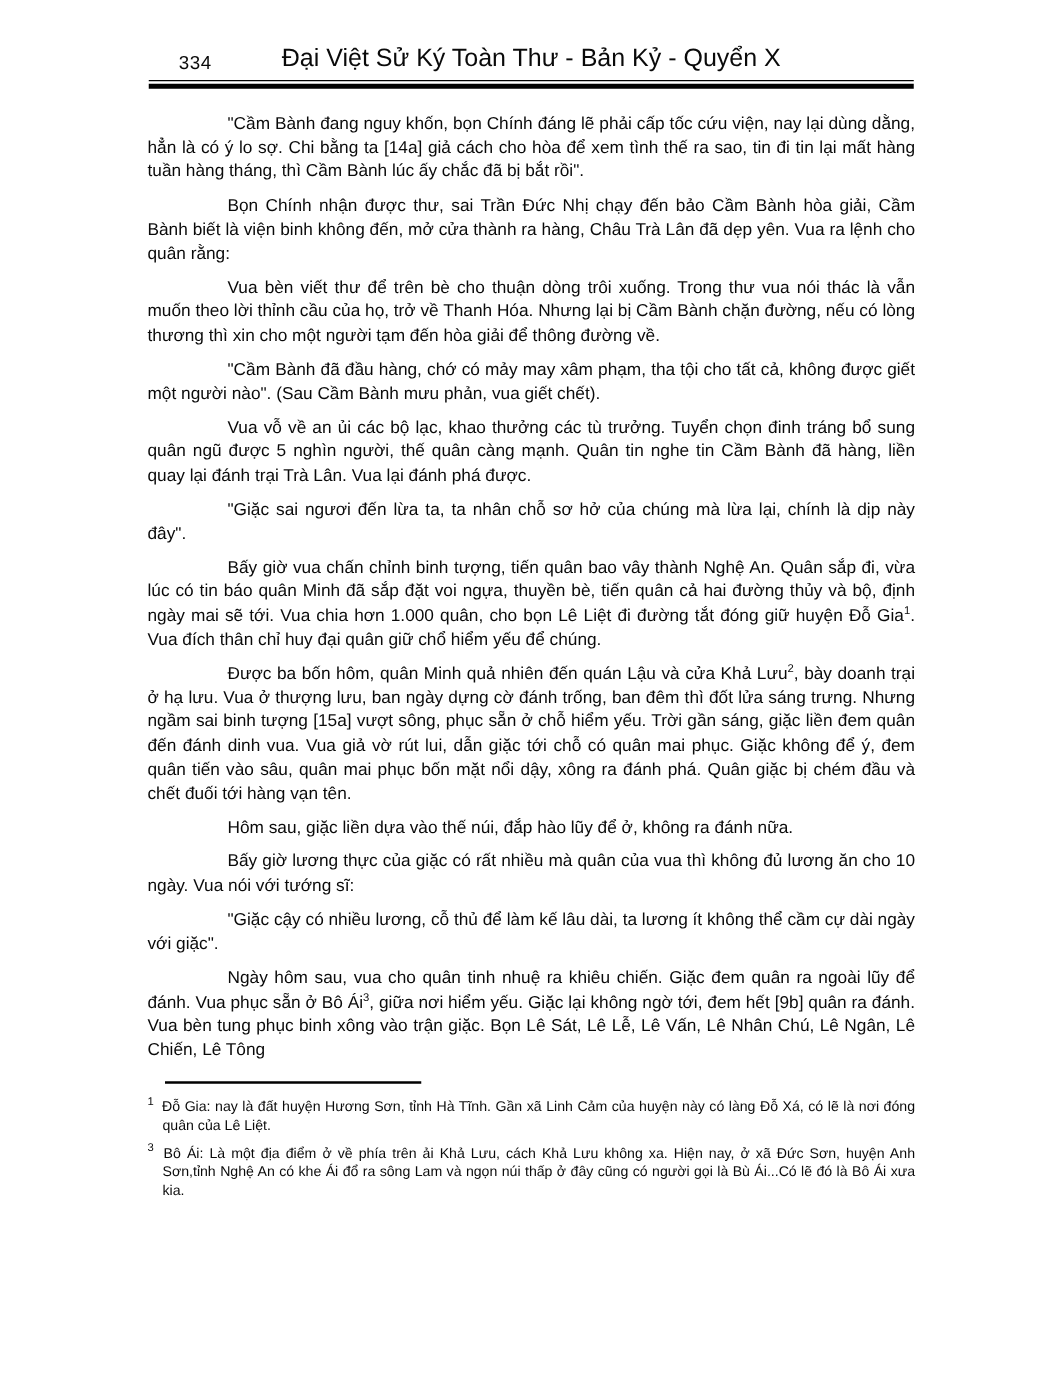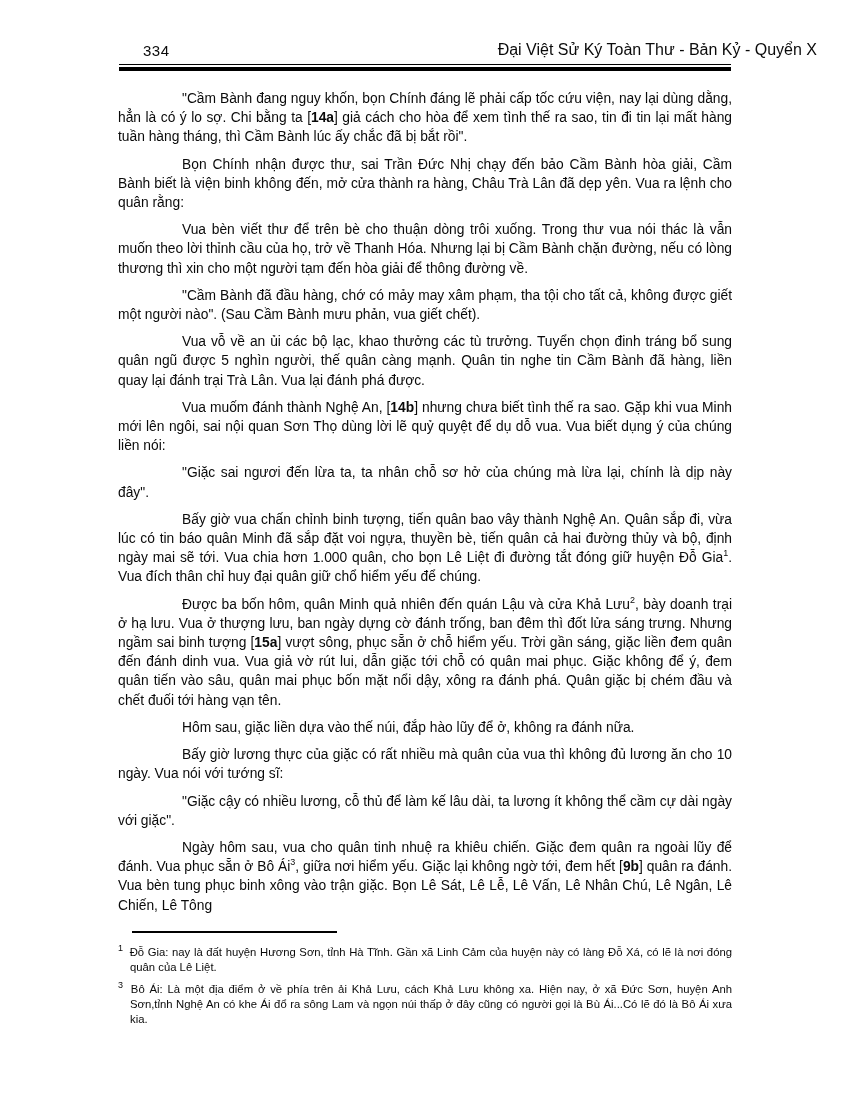--- a/index.html
+++ b/index.html
@@ -13,34 +13,34 @@
     overflow:hidden;
     box-sizing:border-box;
   }
   .header { position:relative; height:64px; }
   .page-num {
     position:absolute; left:110px; bottom:5px;
     font-size:15px; letter-spacing:0.5px;
   }
   .header-title {
     position:absolute; left:0; right:0; bottom:5px;
-    text-align:right; font-size:16px;
+    text-align:center; font-size:20px;
   }
   .rule-thin { height:1px; background:#000; margin:0 86px; }
   .rule-thick { height:4px; background:#000; margin:2px 86px 0 86px; }
 
   .body-text {
     margin:0 85px;
     padding-top:18px;
     font-size:13.8px;
     line-height:19.2px;
     text-align:justify;
   }
   .para { margin:0 0 8px 0; text-indent:64px; }
-  .para b { font-weight:bold; }
+  .para b { font-weight:normal; }
   sup { font-size:9px; line-height:0; vertical-align:super; }
 
   .fn-block { margin:0 85px; }
   .fn-sep { width:205px; height:2px; background:#000; margin:16px 0 12px 14px; }
   .footnotes {
     font-size:11.3px;
     line-height:15px;
     text-align:justify;
   }
   .footnote { margin:0 0 7px 0; padding-left:12px; text-indent:-12px; }
@@ -57,21 +57,20 @@
   </div>
   <div class="rule-thin"></div>
   <div class="rule-thick"></div>
 
   <div class="body-text" id="paragraphs">
       <p class="para"><span>"Cầm Bành đang nguy khốn, bọn Chính đáng lẽ phải cấp tốc cứu viện, nay lại dùng dằng, hẳn là có ý lo sợ. Chi bằng ta [</span><b>14a</b><span>] giả cách cho hòa để xem tình thế ra sao, tin đi tin lại mất hàng tuần hàng tháng, thì Cầm Bành lúc ấy chắc đã bị bắt rồi".</span></p>
       <p class="para"><span>Bọn Chính nhận được thư, sai Trần Đức Nhị chạy đến bảo Cầm Bành hòa giải, Cầm Bành biết là viện binh không đến, mở cửa thành ra hàng, Châu Trà Lân đã dẹp yên. Vua ra lệnh cho quân rằng:</span></p>
       <p class="para"><span>Vua bèn viết thư để trên bè cho thuận dòng trôi xuống. Trong thư vua nói thác là vẫn muốn theo lời thỉnh cầu của họ, trở về Thanh Hóa. Nhưng lại bị Cầm Bành chặn đường, nếu có lòng thương thì xin cho một người tạm đến hòa giải để thông đường về.</span></p>
       <p class="para"><span>"Cầm Bành đã đầu hàng, chớ có mảy may xâm phạm, tha tội cho tất cả, không được giết một người nào". (Sau Cầm Bành mưu phản, vua giết chết).</span></p>
       <p class="para"><span>Vua vỗ về an ủi các bộ lạc, khao thưởng các tù trưởng. Tuyển chọn đinh tráng bổ sung quân ngũ được 5 nghìn người, thế quân càng mạnh. Quân tin nghe tin Cầm Bành đã hàng, liền quay lại đánh trại Trà Lân. Vua lại đánh phá được.</span></p>
-      <p class="para"><span>Vua muốm đánh thành Nghệ An, [</span><b>14b</b><span>] nhưng chưa biết tình thế ra sao. Gặp khi vua Minh mới lên ngôi, sai nội quan Sơn Thọ dùng lời lẽ quỷ quyệt để dụ dỗ vua. Vua biết dụng ý của chúng liền nói:</span></p>
       <p class="para"><span>"Giặc sai ngươi đến lừa ta, ta nhân chỗ sơ hở của chúng mà lừa lại, chính là dịp này đây".</span></p>
       <p class="para"><span>Bấy giờ vua chấn chỉnh binh tượng, tiến quân bao vây thành Nghệ An. Quân sắp đi, vừa lúc có tin báo quân Minh đã sắp đặt voi ngựa, thuyền bè, tiến quân cả hai đường thủy và bộ, định ngày mai sẽ tới. Vua chia hơn 1.000 quân, cho bọn Lê Liệt đi đường tắt đóng giữ huyện Đỗ Gia</span><sup>1</sup><span>. Vua đích thân chỉ huy đại quân giữ chổ hiểm yếu để chúng.</span></p>
       <p class="para"><span>Được ba bốn hôm, quân Minh quả nhiên đến quán Lậu và cửa Khả Lưu</span><sup>2</sup><span>, bày doanh trại ở hạ lưu. Vua ở thượng lưu, ban ngày dựng cờ đánh trống, ban đêm thì đốt lửa sáng trưng. Nhưng ngầm sai binh tượng [</span><b>15a</b><span>] vượt sông, phục sẵn ở chỗ hiểm yếu. Trời gần sáng, giặc liền đem quân đến đánh dinh vua. Vua giả vờ rút lui, dẫn giặc tới chỗ có quân mai phục. Giặc không để ý, đem quân tiến vào sâu, quân mai phục bốn mặt nổi dậy, xông ra đánh phá. Quân giặc bị chém đầu và chết đuối tới hàng vạn tên.</span></p>
       <p class="para"><span>Hôm sau, giặc liền dựa vào thế núi, đắp hào lũy để ở, không ra đánh nữa.</span></p>
       <p class="para"><span>Bấy giờ lương thực của giặc có rất nhiều mà quân của vua thì không đủ lương ăn cho 10 ngày. Vua nói với tướng sĩ:</span></p>
       <p class="para"><span>"Giặc cậy có nhiều lương, cỗ thủ để làm kế lâu dài, ta lương ít không thể cầm cự dài ngày với giặc".</span></p>
       <p class="para"><span>Ngày hôm sau, vua cho quân tinh nhuệ ra khiêu chiến. Giặc đem quân ra ngoài lũy để đánh. Vua phục sẵn ở Bô Ái</span><sup>3</sup><span>, giữa nơi hiểm yếu. Giặc lại không ngờ tới, đem hết [</span><b>9b</b><span>] quân ra đánh. Vua bèn tung phục binh xông vào trận giặc. Bọn Lê Sát, Lê Lễ, Lê Vấn, Lê Nhân Chú, Lê Ngân, Lê Chiến, Lê Tông</span></p>
     </div>
 
   <div class="fn-block">

